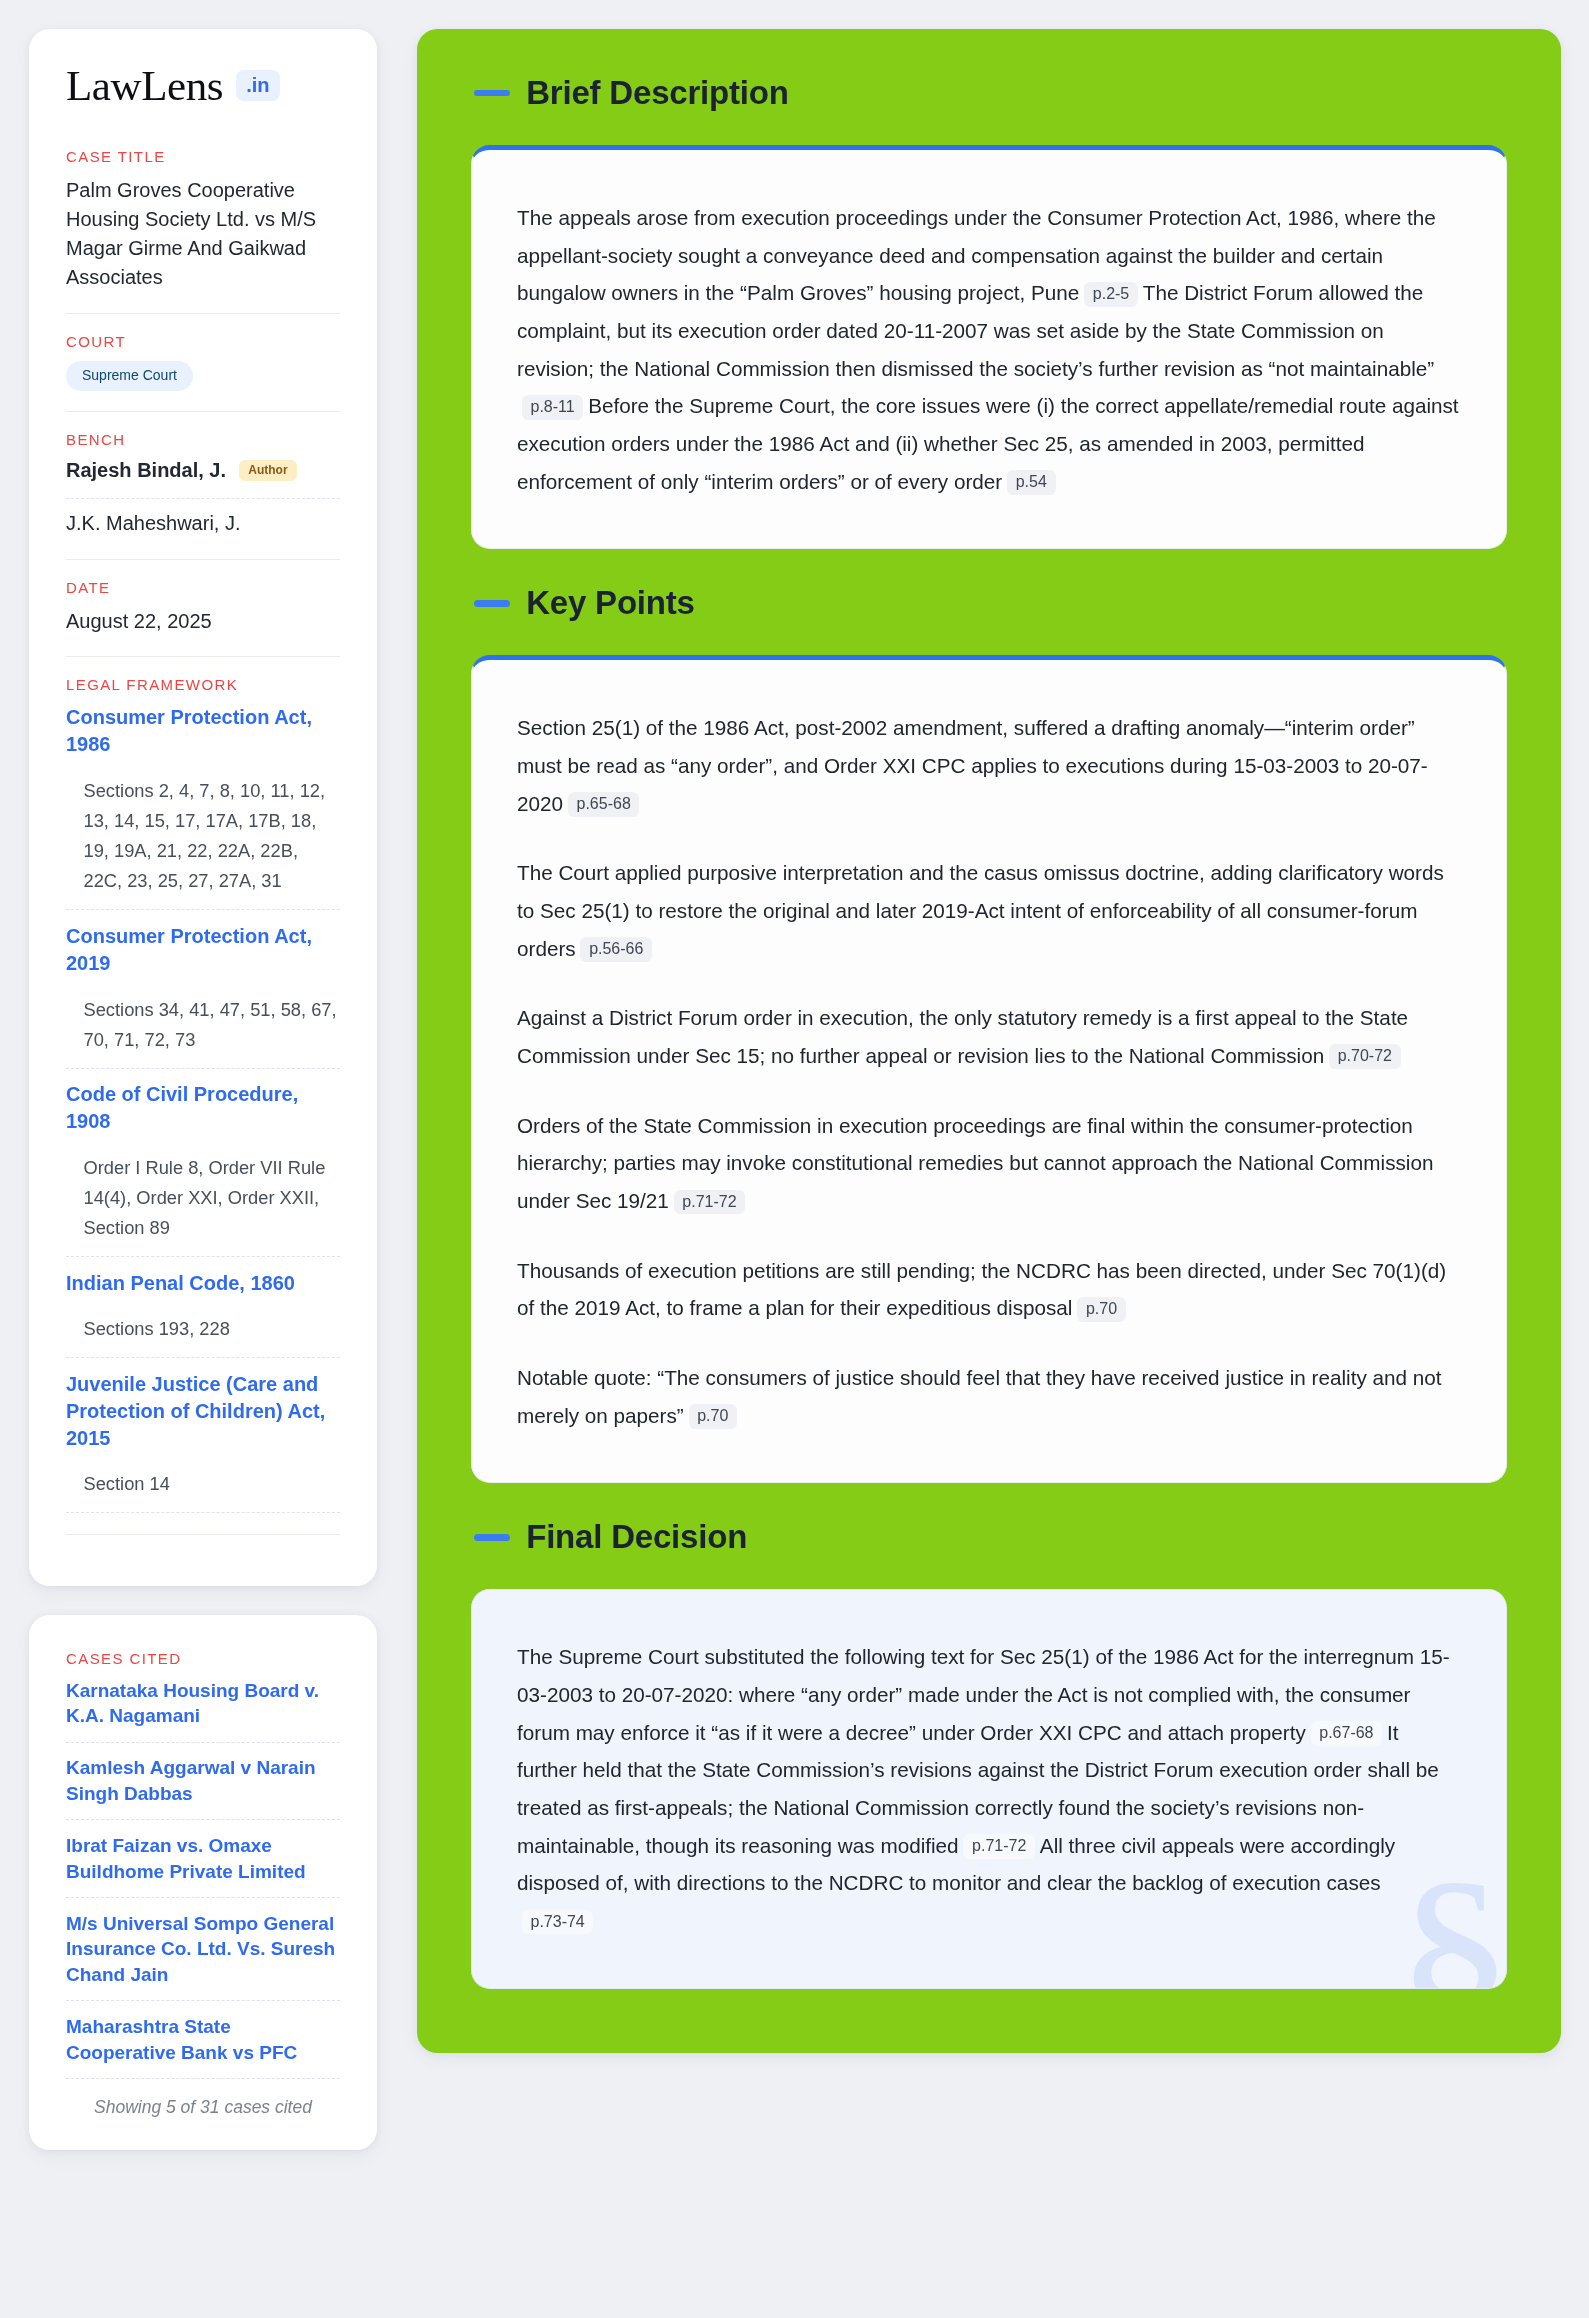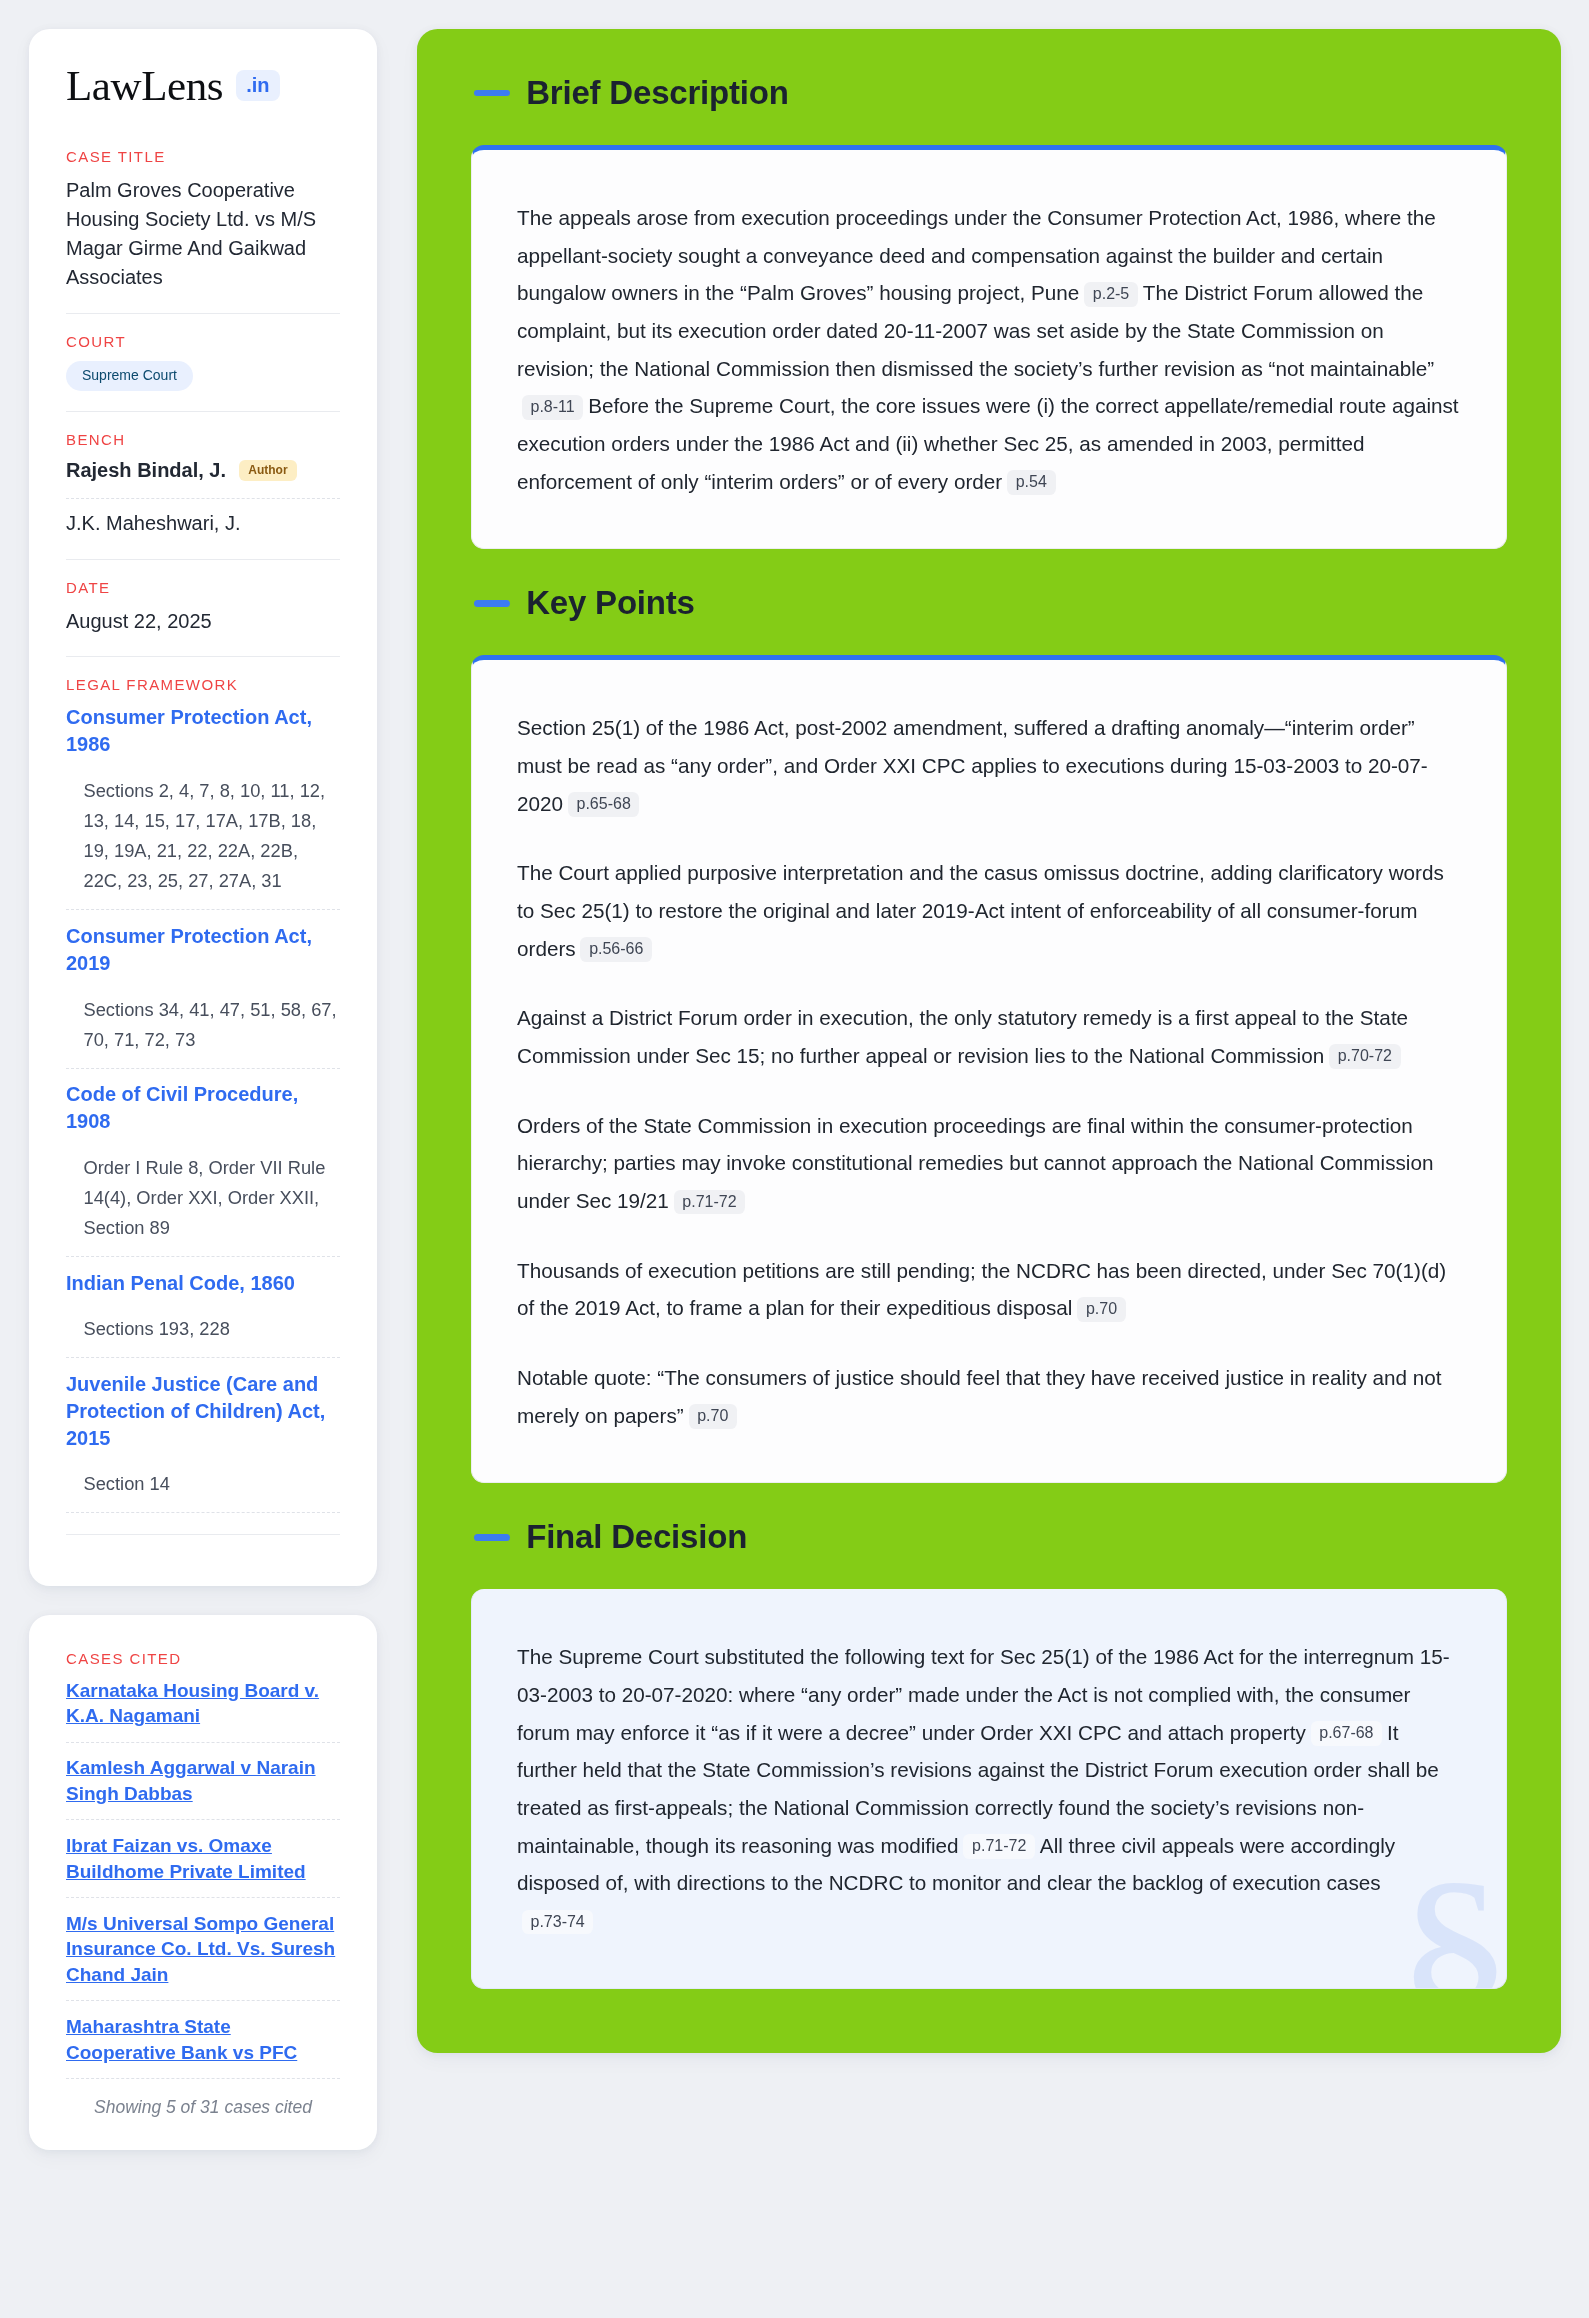--- a/index.html
+++ b/index.html
@@ -118,21 +118,20 @@
     line-height: 1.65;
     color: #474e5c;
     padding-left: 17.5px;
   }
 
   .case-link {
     color: #2f6bf0;
     font-size: 19px;
     font-weight: bold;
     line-height: 1.35;
-    text-decoration: underline;
   }
 
   .cases-footer {
     text-align: center;
     font-style: italic;
     font-size: 17.5px;
     color: #7b828f;
     padding-top: 4.8px;
   }
 
@@ -166,21 +165,21 @@
     font-weight: bold;
     color: #1b2230;
     letter-spacing: -0.2px;
   }
 
   .content-card {
     position: relative;
     background: #fdfdfe;
     border: 0.8px solid #eceef2;
     border-top: 5.6px solid #2f72f0;
-    border-radius: 13px;
+    border-radius: 19px;
     padding: 49px 45px 48px 45px;
     overflow: hidden;
   }
   .content-card.tinted {
     background: #eff4fd;
     border: 0.8px solid #e2eafb;
     border-top: none;
   }
 
   .para {

